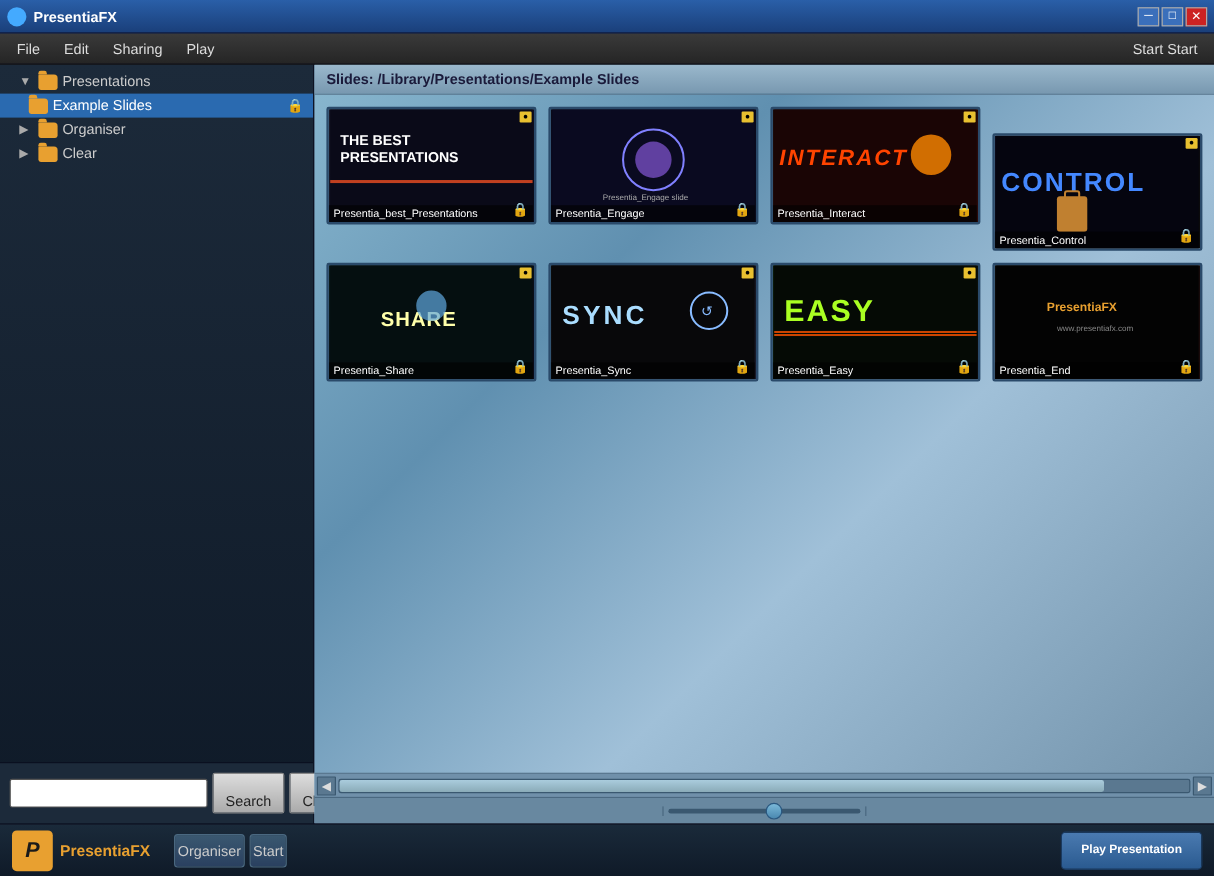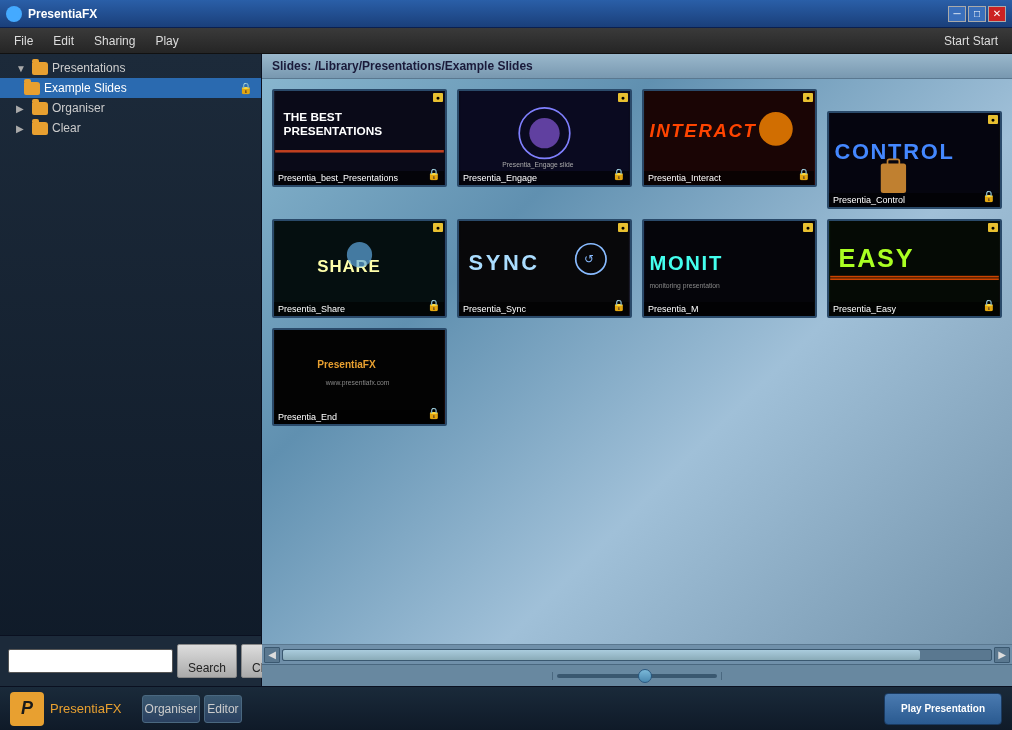--- a/index.html
+++ b/index.html
@@ -181,21 +181,21 @@
       height: 44px; background: linear-gradient(to bottom, #1a2a3a, #0f1a28);
       display: flex; align-items: center; padding: 0 10px;
       border-top: 1px solid #0a1020;
     }
     #logo-area { display: flex; align-items: center; gap: 6px; }
     #logo-box {
       width: 34px; height: 34px; background: #e8a030; border-radius: 4px;
       display: flex; align-items: center; justify-content: center;
     }
     #logo-p { color: #1a1a1a; font-size: 18px; font-weight: 900; font-style: italic; }
-    #logo-text { color: #fff; font-size: 13px; font-weight: normal; }
+    #logo-text { color: #fff; font-size: 13px; font-weight: bold; }
     #logo-text span { color: #e8a030; }
     #tab-area { display: flex; gap: 4px; margin-left: 20px; }
     .tab-btn {
       height: 28px; padding: 0 2px; font-size: 12px; cursor: pointer;
       border: 1px solid #4a6880; border-radius: 3px;
       background: linear-gradient(to bottom, #3a5870, #2a4060);
       color: #ccc;
     }
     #play-btn {
       margin-left: auto; height: 32px; padding: 0 16px; font-size: 10px;
@@ -348,31 +348,20 @@
             <text x="10" y="58" font-size="26" fill="#aaddff" font-weight="900" letter-spacing="3">SYNC</text>
             <circle cx="155" cy="45" r="18" fill="none" stroke="#88bbff" stroke-width="2"></circle>
             <text x="147" y="50" font-size="14" fill="#88bbff">↺</text>
           </svg>
           <div class="slide-badge">●</div>
         </div>
         <div class="slide-label">Presentia_Sync</div>
         <span class="slide-lock">🔒</span>
       </div>
 
-      <div class="slide-thumb slide-monitor">
-        <div class="slide-inner">
-          <svg class="slide-svg" viewBox="0 0 200 112">
-            <rect width="200" height="112" fill="#05050a"></rect>
-            <text x="5" y="58" font-size="24" fill="#44ffee" font-weight="900" letter-spacing="2">MONIT</text>
-            <text x="5" y="80" font-size="8" fill="#888">monitoring presentation</text>
-          </svg>
-          <div class="slide-badge">●</div>
-        </div>
-        <div class="slide-label">Presentia_M</div>
-      </div>
 
       <div class="slide-thumb slide-easy">
         <div class="slide-inner">
           <svg class="slide-svg" viewBox="0 0 200 112">
             <rect width="200" height="112" fill="#050a05"></rect>
             <text x="10" y="55" font-size="30" fill="#aaff22" font-weight="900" letter-spacing="2">EASY</text>
             <rect x="0" y="65" width="200" height="2" fill="#cc4400"></rect>
             <rect x="0" y="68" width="200" height="2" fill="#cc4400"></rect>
           </svg>
           <div class="slide-badge">●</div>
@@ -417,16 +406,16 @@
   <div id="logo-area">
     <div id="logo-box">
       <span id="logo-p">P</span>
     </div>
     <span id="logo-text">
       <span>Presentia</span><span style="color:#e8a030">FX</span>
     </span>
   </div>
   <div id="tab-area">
     <button class="tab-btn">Organiser</button>
-    <button class="tab-btn">Editor</button>
+    <button class="tab-btn">Start</button>
   </div>
   <button id="play-btn">Play Presentation</button>
 </div>
 
 </body></html>

